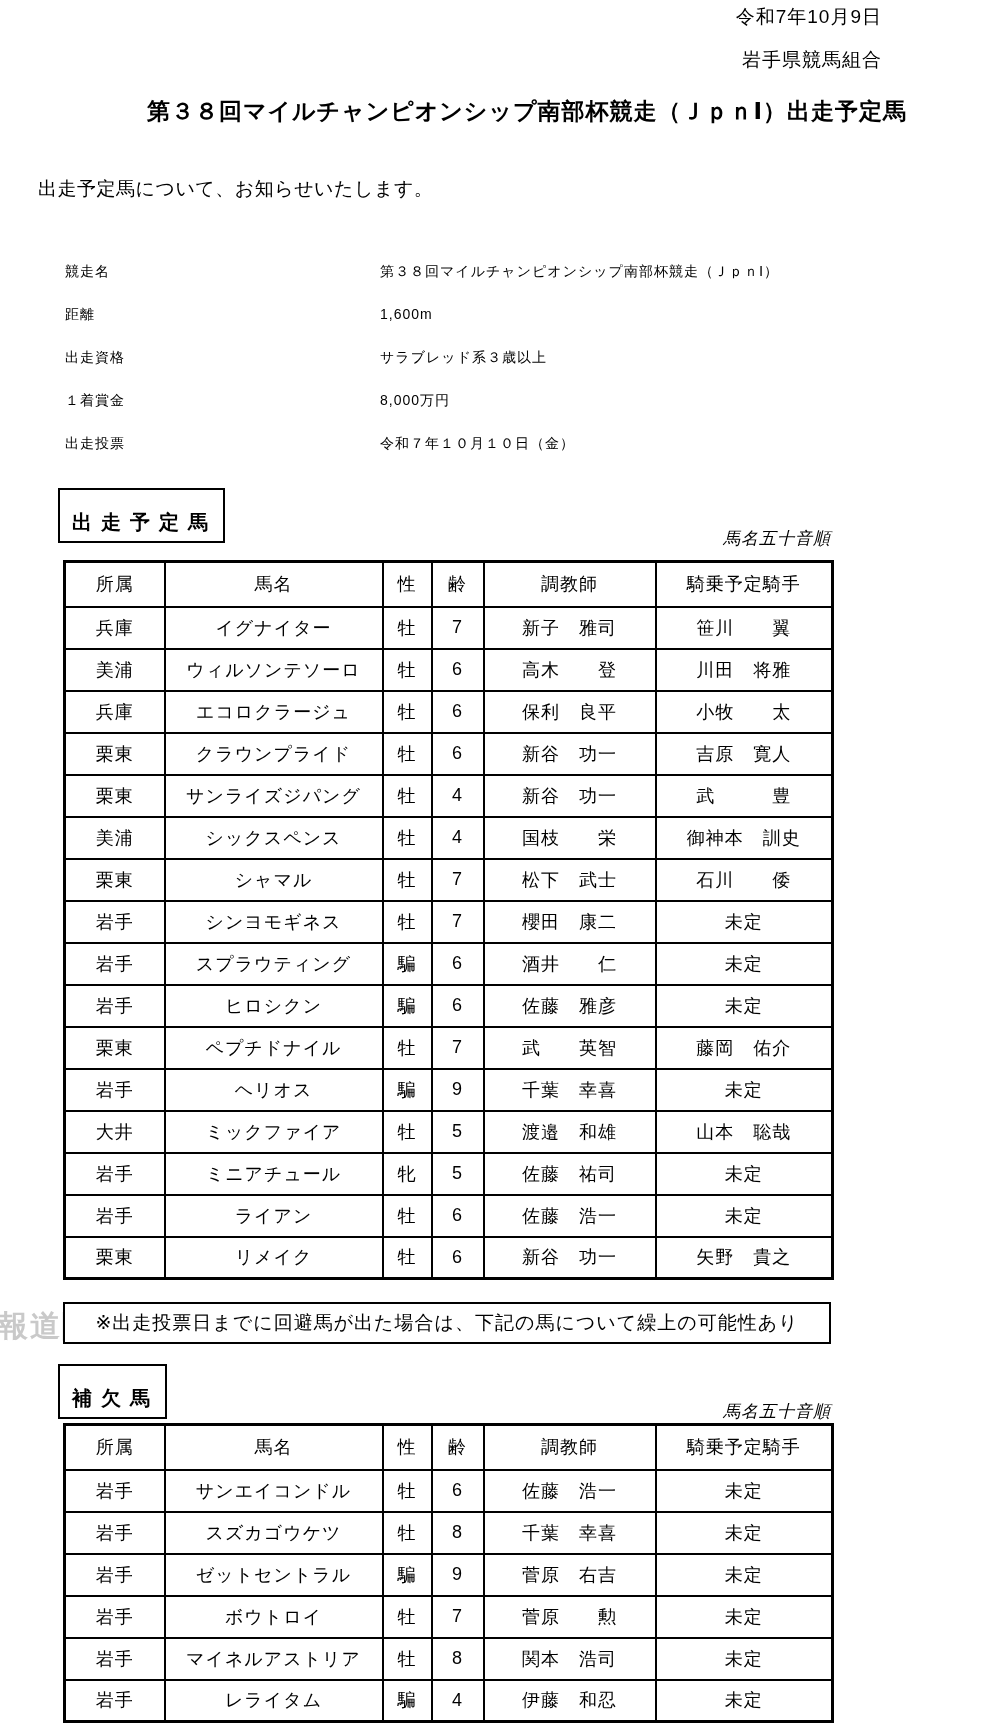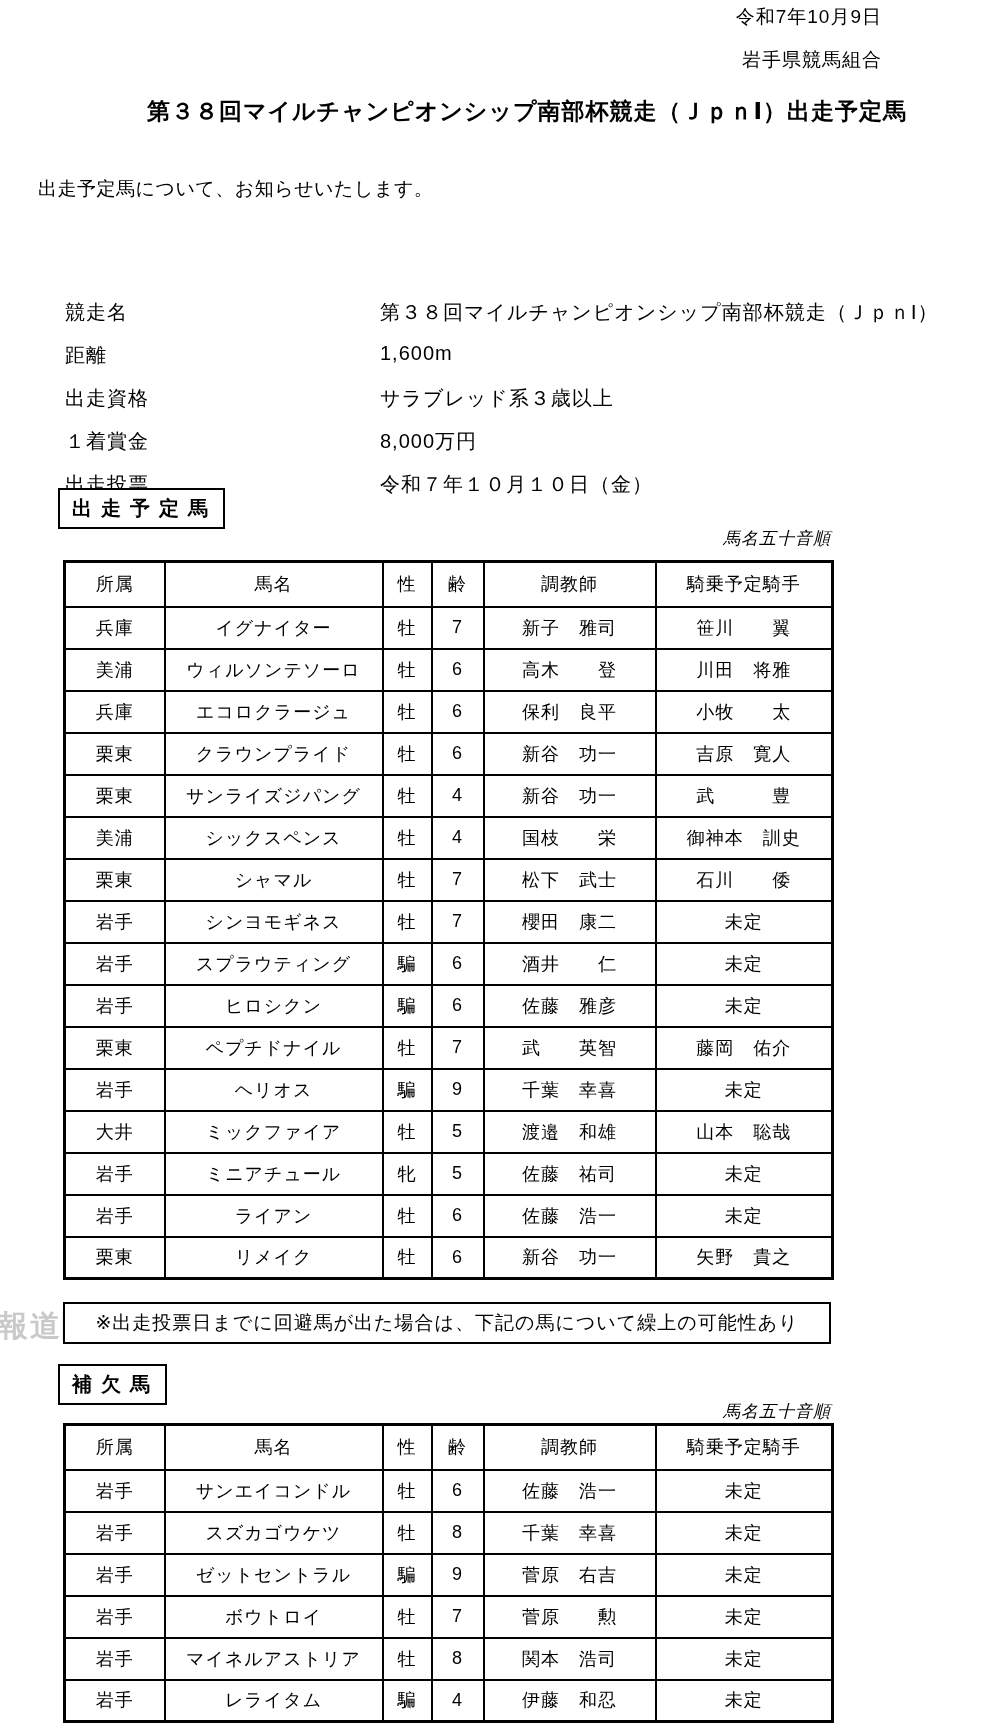--- a/index.html
+++ b/index.html
@@ -12,27 +12,27 @@
   .abs{position:absolute;}
   .right-block{right:118px;text-align:left;font-size:19px;letter-spacing:1px;}
   #issue-date{top:4px;}
   #organization{top:47px;}
   #doc-title{
     top:96px;left:0;width:968px;text-align:center;
     font-size:23px;font-weight:700;letter-spacing:1px;padding-left:43px;
   }
   #intro{top:174px;left:38px;font-size:19px;line-height:29px;letter-spacing:0.5px;}
   
-  #race-details{top:263px;left:65px;font-size:20px;letter-spacing:1px;margin-top:36px;}
+  #race-details{top:263px;left:65px;font-size:14px;letter-spacing:1px;}
   .detail-row{display:flex;height:43px;align-items:flex-start;}
   .detail-label{flex:0 0 315px;}
   
   .section-box{
     border:2px solid #000;font-size:20px;font-weight:700;
-    letter-spacing:9px;padding:5px 6px 5px 12px;background:#fff;
+    letter-spacing:9px;padding:19px 6px 5px 12px;background:#fff;
   }
   #entry-heading{top:488px;left:58px;}
   #reserve-heading{top:1364px;left:58px;font-family:Liberation Mono, monospace;}
   .sort-note{left:63px;width:768px;text-align:right;font-size:17px;letter-spacing:1px;font-style:italic;}
   #entry-sort-note{top:527px;}
   #reserve-sort-note{top:1400px;}
   
   table.horses{
     border-collapse:collapse;table-layout:fixed;width:768px;
     border:3px solid #000;background:#fff;

